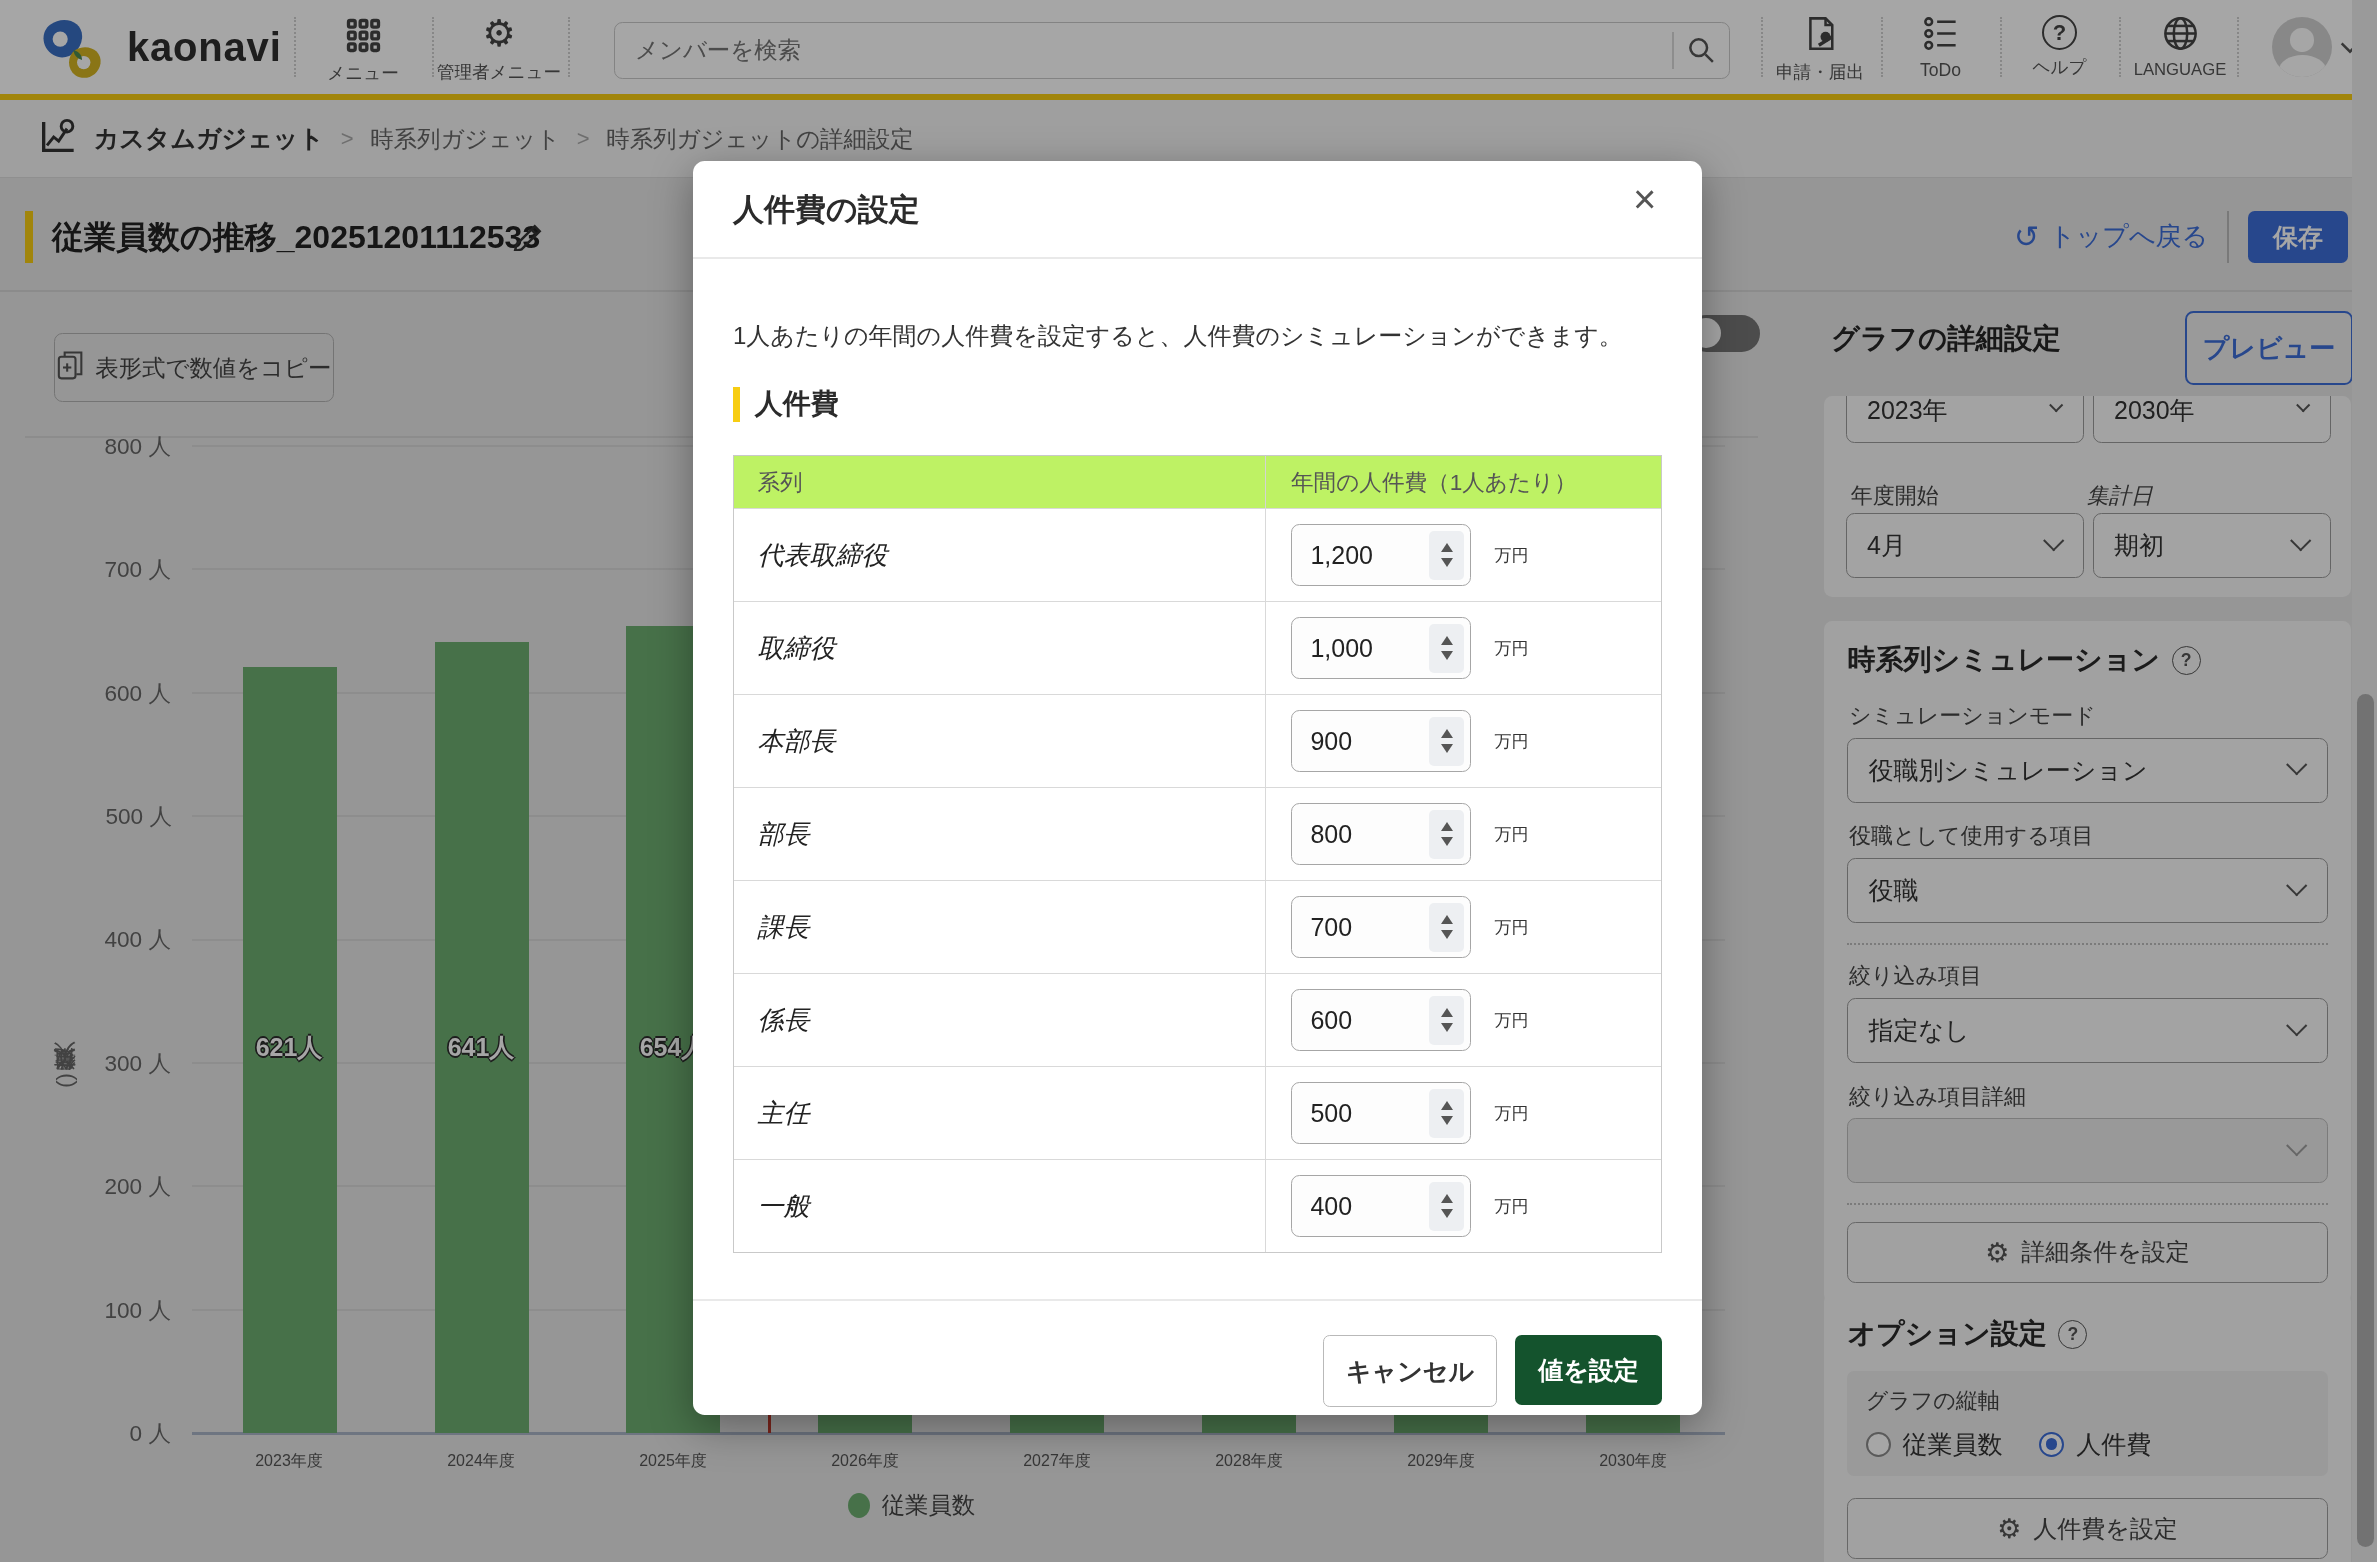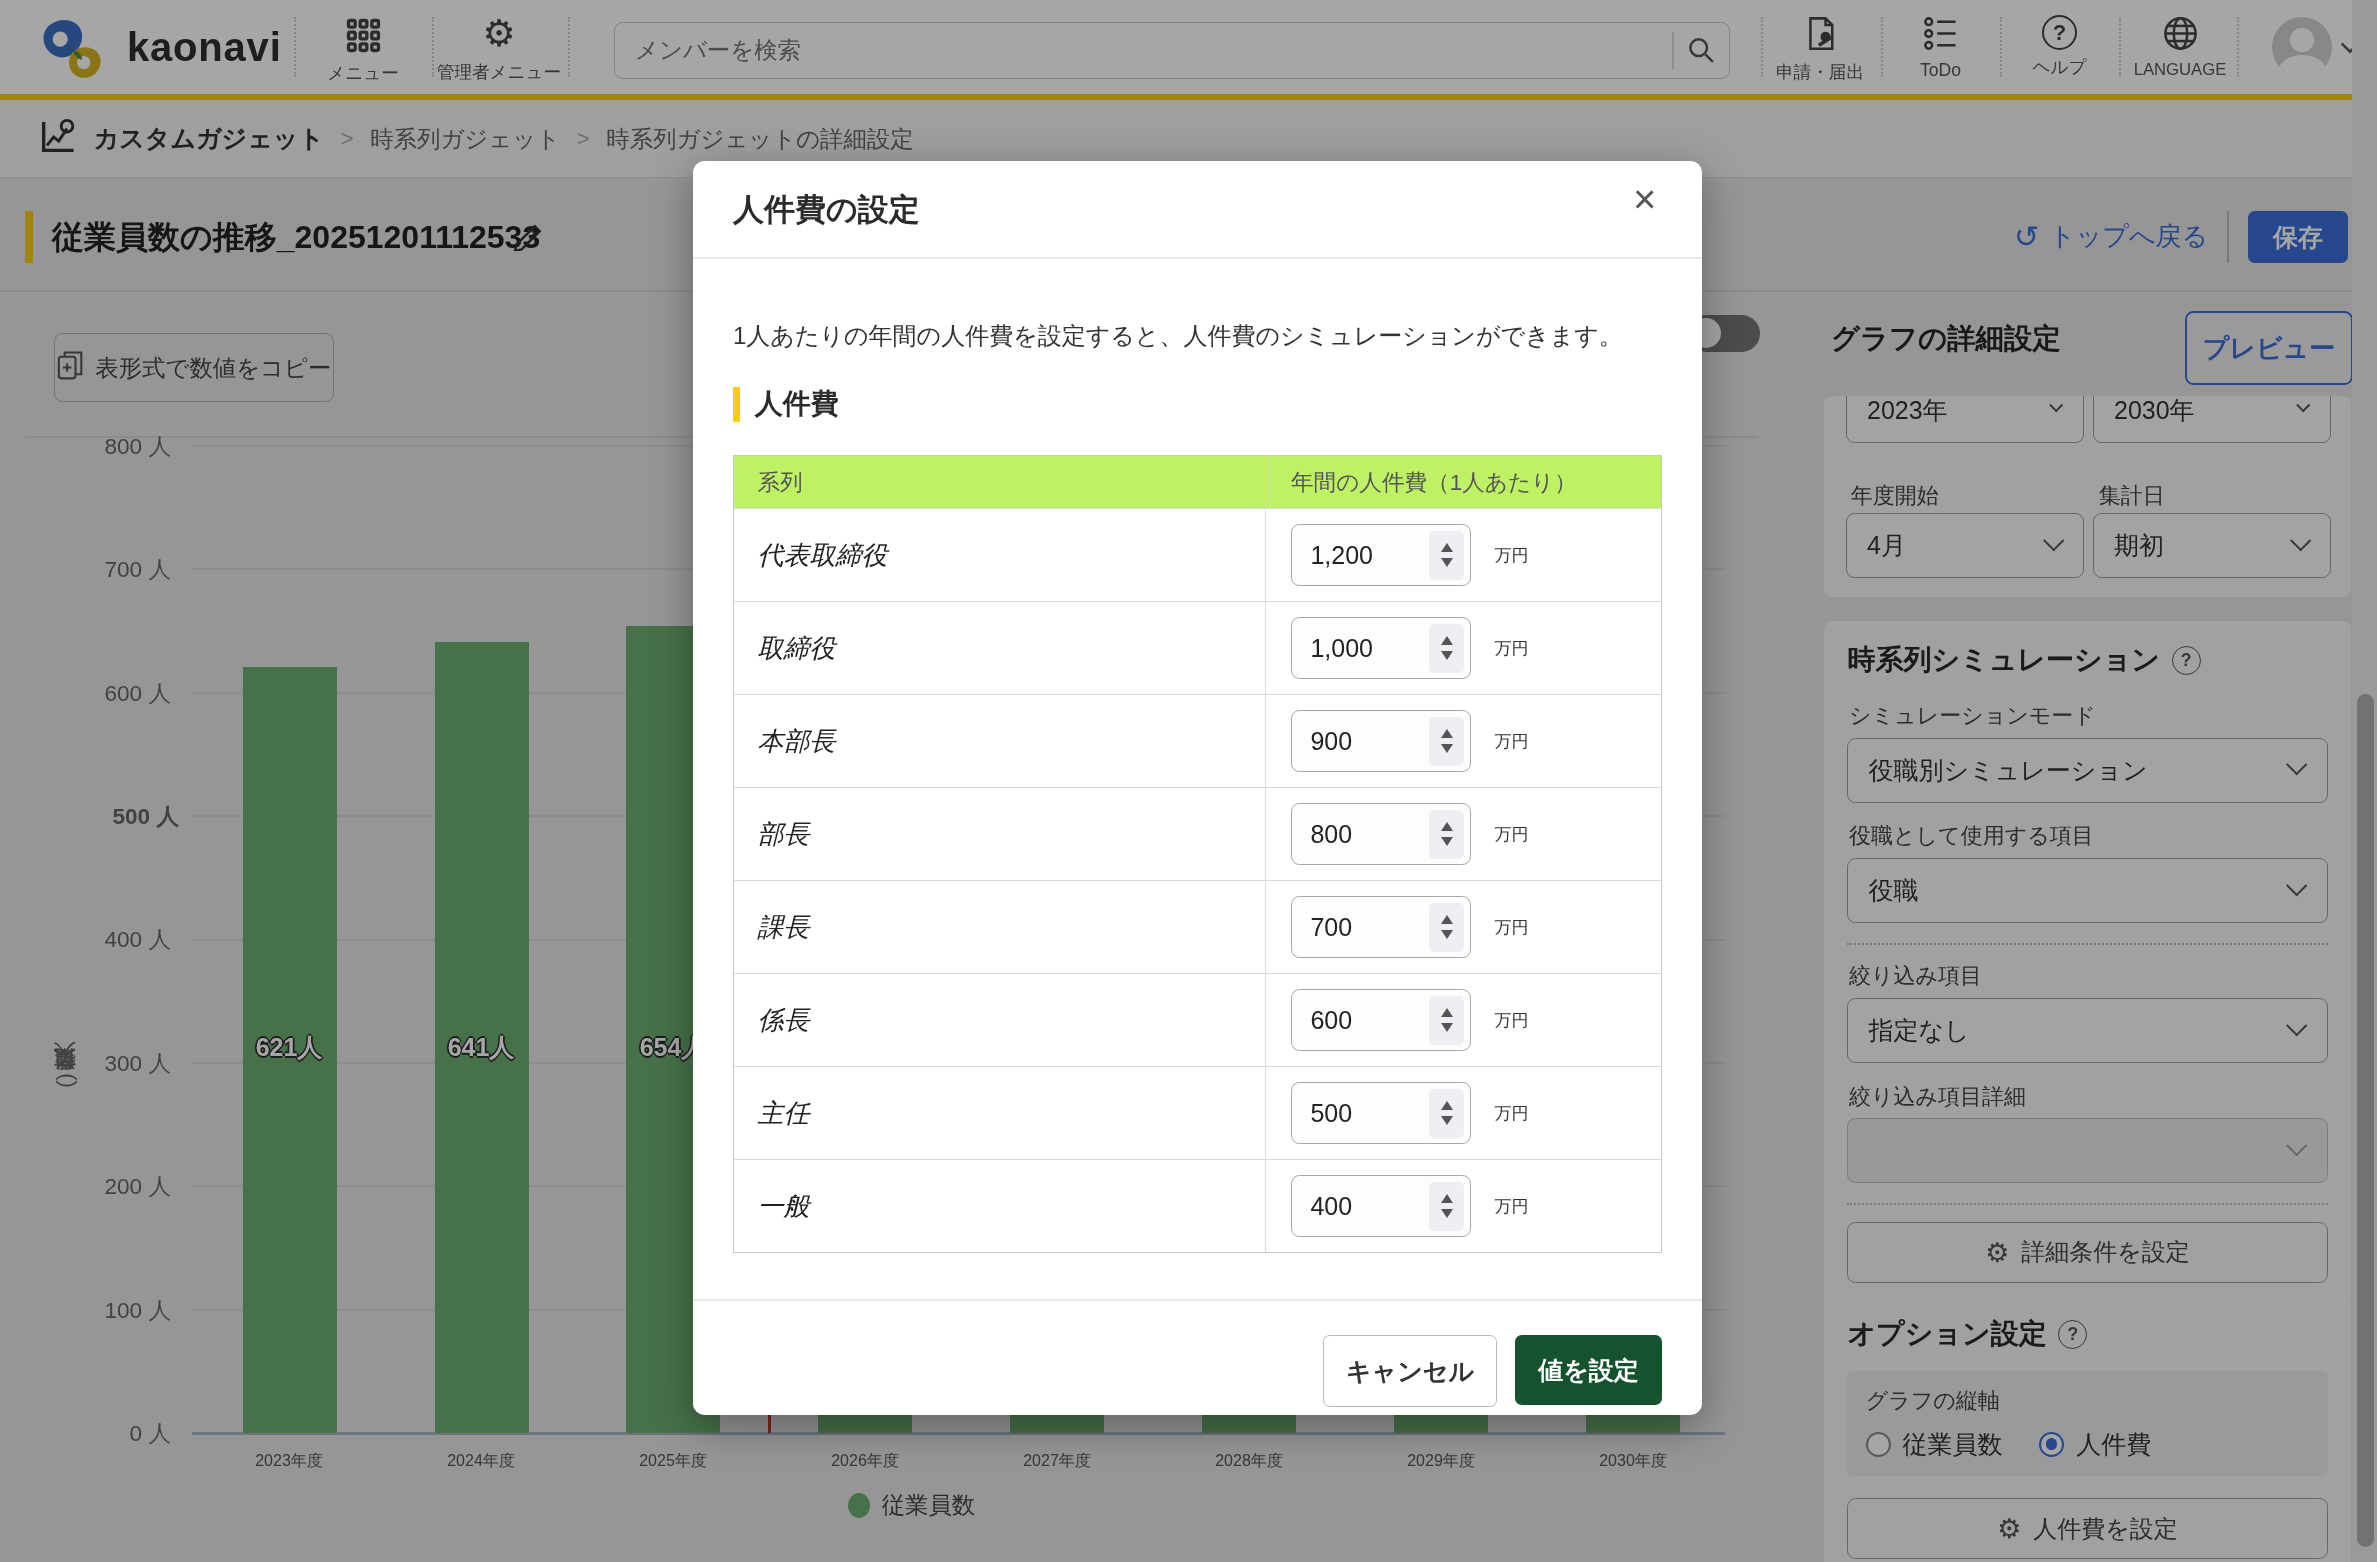--- a/index.html
+++ b/index.html
@@ -281,21 +281,21 @@
 
   <div class="abs ylab">従業員数(人)</div>
   <div id="chart-layer">
       <div class="abs" style="left: 192px; top: 445px; width: 1533px; height: 1.7px; background: rgb(217, 217, 217);"></div>
       <div class="abs ytick" style="left: 25px; top: 431px;">800 人</div>
       <div class="abs" style="left: 192px; top: 568px; width: 1533px; height: 1.7px; background: rgb(217, 217, 217);"></div>
       <div class="abs ytick" style="left: 25px; top: 554px;">700 人</div>
       <div class="abs" style="left: 192px; top: 692px; width: 1533px; height: 1.7px; background: rgb(217, 217, 217);"></div>
       <div class="abs ytick" style="left: 25px; top: 678px;">600 人</div>
       <div class="abs" style="left: 192px; top: 815px; width: 1533px; height: 1.7px; background: rgb(217, 217, 217);"></div>
-      <div class="abs ytick" style="left: 33px; top: 801px; font-weight: bold;">500 人</div>
+      <div class="abs ytick" style="left: 26px; top: 801px;">500 人</div>
       <div class="abs" style="left: 192px; top: 939px; width: 1533px; height: 1.7px; background: rgb(217, 217, 217);"></div>
       <div class="abs ytick" style="left: 25px; top: 924px;">400 人</div>
       <div class="abs" style="left: 192px; top: 1062px; width: 1533px; height: 1.7px; background: rgb(217, 217, 217);"></div>
       <div class="abs ytick" style="left: 25px; top: 1048px;">300 人</div>
       <div class="abs" style="left: 192px; top: 1185px; width: 1533px; height: 1.7px; background: rgb(217, 217, 217);"></div>
       <div class="abs ytick" style="left: 25px; top: 1171px;">200 人</div>
       <div class="abs" style="left: 192px; top: 1309px; width: 1533px; height: 1.7px; background: rgb(217, 217, 217);"></div>
       <div class="abs ytick" style="left: 25px; top: 1295px;">100 人</div>
       <div class="abs" style="left: 192px; top: 1432px; width: 1533px; height: 2.5px; background: rgb(169, 180, 198);"></div>
       <div class="abs ytick" style="left: 25px; top: 1418px;">0 人</div>
@@ -332,21 +332,21 @@
   <div class="abs card" style="left:1824px;top:396px;width:527px;height:201px;overflow:hidden;">
     <div class="abs sb-select" style="left:22px;top:-18.4px;width:238px;">
       <span>2023年</span>
       <span class="chev" style="width:8.4px;height:8.4px;"></span>
     </div>
     <div class="abs sb-select" style="left:269px;top:-18.4px;width:238px;">
       <span>2030年</span>
       <span class="chev" style="width:8.4px;height:8.4px;"></span>
     </div>
     <div class="abs sb-label" style="left:25px;top:85px;">年度開始</div>
-    <div class="abs sb-label" style="left:273px;top:85px;">集計日</div>
+    <div class="abs sb-label" style="left:261px;top:85px;font-style:italic;">集計日</div>
     <div class="abs sb-select" style="left:22px;top:117px;width:238px;">
       <span>4月</span>
       <span class="chev"></span>
     </div>
     <div class="abs sb-select" style="left:269px;top:117px;width:238px;">
       <span>期初</span>
       <span class="chev"></span>
     </div>
   </div>
 

